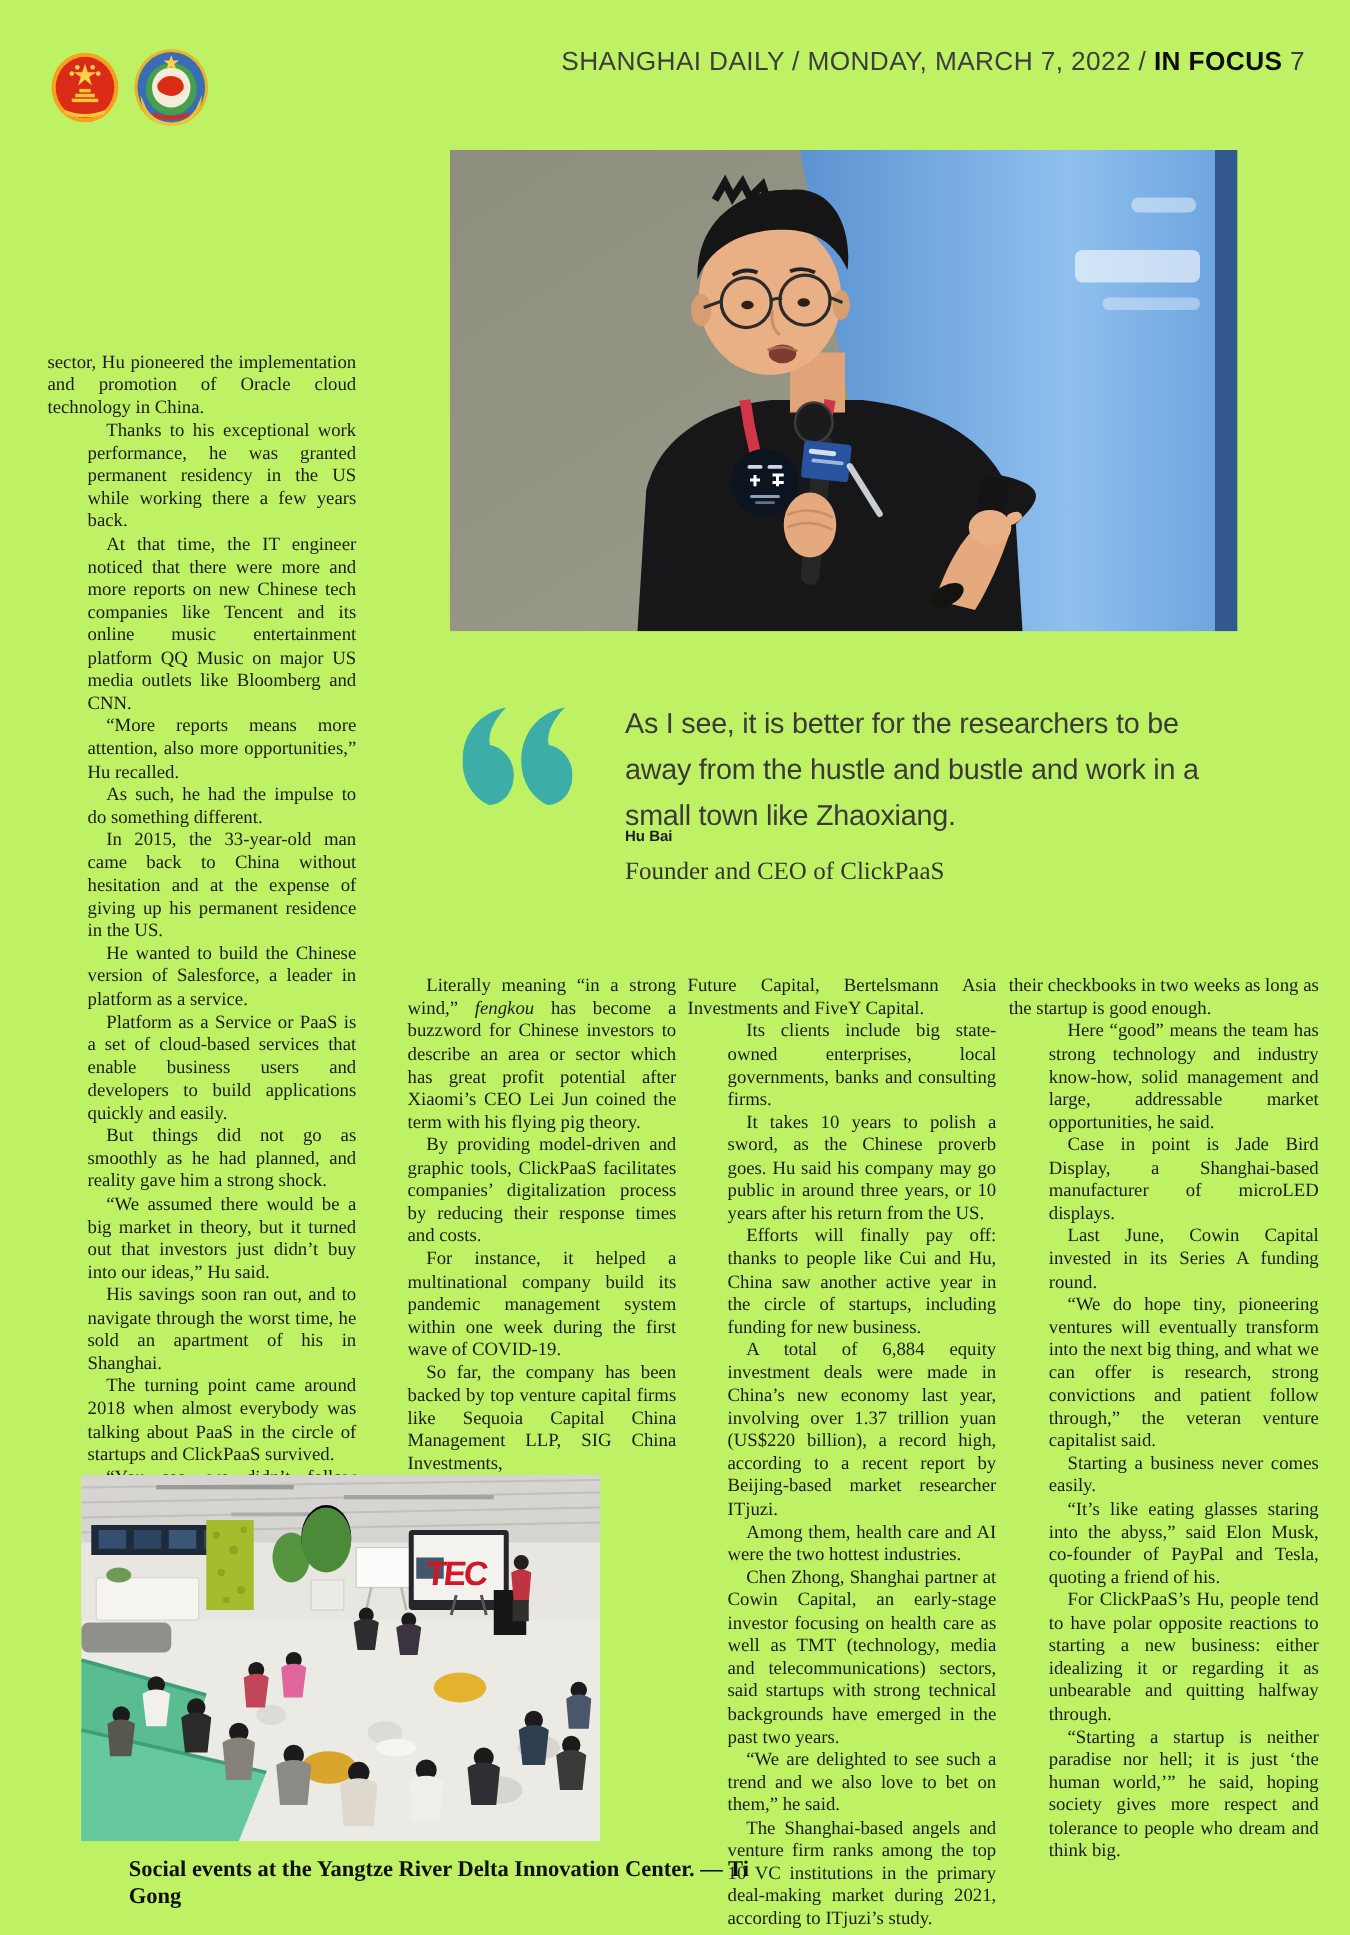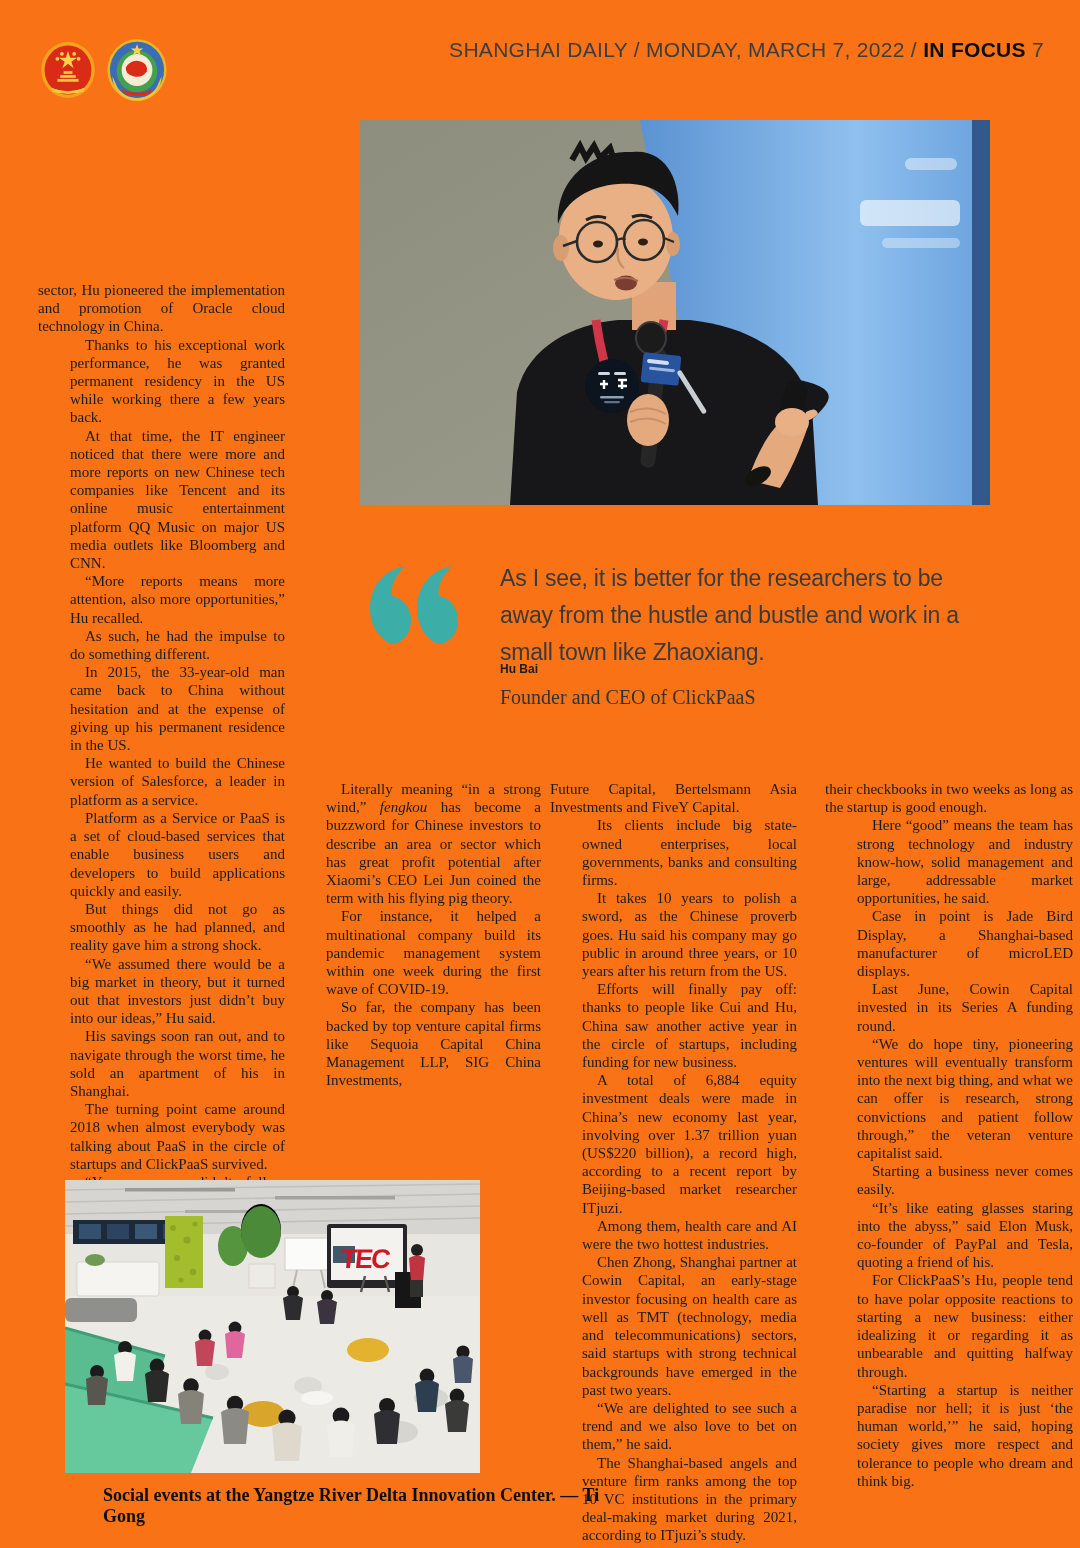--- a/index.html
+++ b/index.html
@@ -1,16 +1,16 @@
 <!DOCTYPE html>
 <html><head>
 <meta charset="utf-8">
 <style>
   html,body{margin:0;padding:0;background:#ffffff;}
-  .page{position:relative;width:1080px;height:1548px;background:#f97316;overflow:hidden;
+  .page{position:relative;width:1080px;height:1548px;background:#bef264;overflow:hidden;
         font-family:"Liberation Serif",serif;}
 
   
   .masthead{position:absolute;top:38px;right:36px;font-family:"Liberation Sans",sans-serif;
             font-size:21px;color:#3d3d3d;letter-spacing:.3px;white-space:nowrap;}
   .masthead .section{font-weight:bold;color:#0d0d0d;}
   .emblems{position:absolute;left:40px;top:38px;display:flex;gap:10px;align-items:center;}
   .emblems svg{display:block;}
 
   
@@ -28,21 +28,21 @@
           font-size:20px;color:#333;}
 
   
   .col{position:absolute;width:247px;font-size:15px;line-height:18.2px;
        text-align:justify;color:#1b1b1b;}
   .col p{margin:0;}
   .col p.indent{text-indent:15px;margin-left:32px;}
   .col1{left:38px;top:281px;}
   .col2{left:294px;top:780px;}
   .col3{left:550px;top:780px;}
-  .col4{left:825px;top:780px;width:248px;}
+  .col4{left:807px;top:780px;width:248px;}
 
   
   .bottom-photo{position:absolute;left:65px;top:1180px;width:415px;height:293px;margin:0;}
   .bottom-photo svg{display:block;width:100%;height:100%;}
   .caption{position:absolute;left:64px;top:1485px;width:520px;
            font-family:Liberation Serif, serif;font-weight:bold;font-size:18px;color:#0f0f0f;margin-left:39px;}
 </style>
 </head>
 <body>
 
@@ -183,20 +183,21 @@
         <p class="indent"><span>He wanted to build the Chinese version of Salesforce, a leader in platform as a service.</span></p>
         <p class="indent"><span>Platform as a Service or PaaS is a set of cloud-based services that enable business users and developers to build applications quickly and easily.</span></p>
         <p class="indent"><span>But things did not go as smoothly as he had planned, and reality gave him a strong shock.</span></p>
         <p class="indent"><span>“We assumed there would be a big market in theory, but it turned out that investors just didn’t buy into our ideas,” Hu said.</span></p>
         <p class="indent"><span>His savings soon ran out, and to navigate through the worst time, he sold an apartment of his in Shanghai.</span></p>
         <p class="indent"><span>The turning point came around 2018 when almost everybody was talking about PaaS in the circle of startups and ClickPaaS survived.</span></p>
         <p class="indent"><span>“You see, we didn’t follow </span><i>fengkou</i><span> blindly; we were just waiting for the right wind to come,” he said.</span></p>
       </div>
     <div class="col col2">
         <p class="indent"><span>Literally meaning “in a strong wind,” </span><i>fengkou</i><span> has become a buzzword for Chinese investors to describe an area or sector which has great profit potential after Xiaomi’s CEO Lei Jun coined the term with his flying pig theory.</span></p>
+        <p class="indent"><span>By providing model-driven and graphic tools, ClickPaaS facilitates companies’ digitalization process by reducing their response times and costs.</span></p>
         <p class="indent"><span>For instance, it helped a multinational company build its pandemic management system within one week during the first wave of COVID-19.</span></p>
         <p class="indent"><span>So far, the company has been backed by top venture capital firms like Sequoia Capital China Management LLP, SIG China Investments,</span></p>
       </div>
     <div class="col col3">
         <p class=""><span>Future Capital, Bertelsmann Asia Investments and FiveY Capital.</span></p>
         <p class="indent"><span>Its clients include big state-owned enterprises, local governments, banks and consulting firms.</span></p>
         <p class="indent"><span>It takes 10 years to polish a sword, as the Chinese proverb goes. Hu said his company may go public in around three years, or 10 years after his return from the US.</span></p>
         <p class="indent"><span>Efforts will finally pay off: thanks to people like Cui and Hu, China saw another active year in the circle of startups, including funding for new business.</span></p>
         <p class="indent"><span>A total of 6,884 equity investment deals were made in China’s new economy last year, involving over 1.37 trillion yuan (US$220 billion), a record high, according to a recent report by Beijing-based market researcher ITjuzi.</span></p>
         <p class="indent"><span>Among them, health care and AI were the two hottest industries.</span></p>

